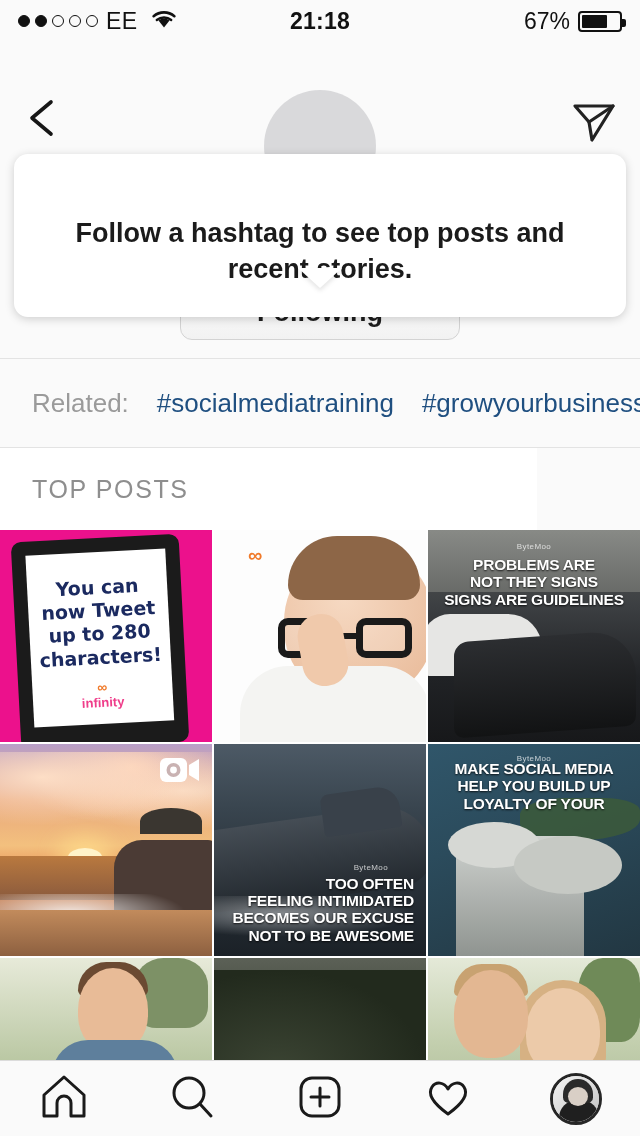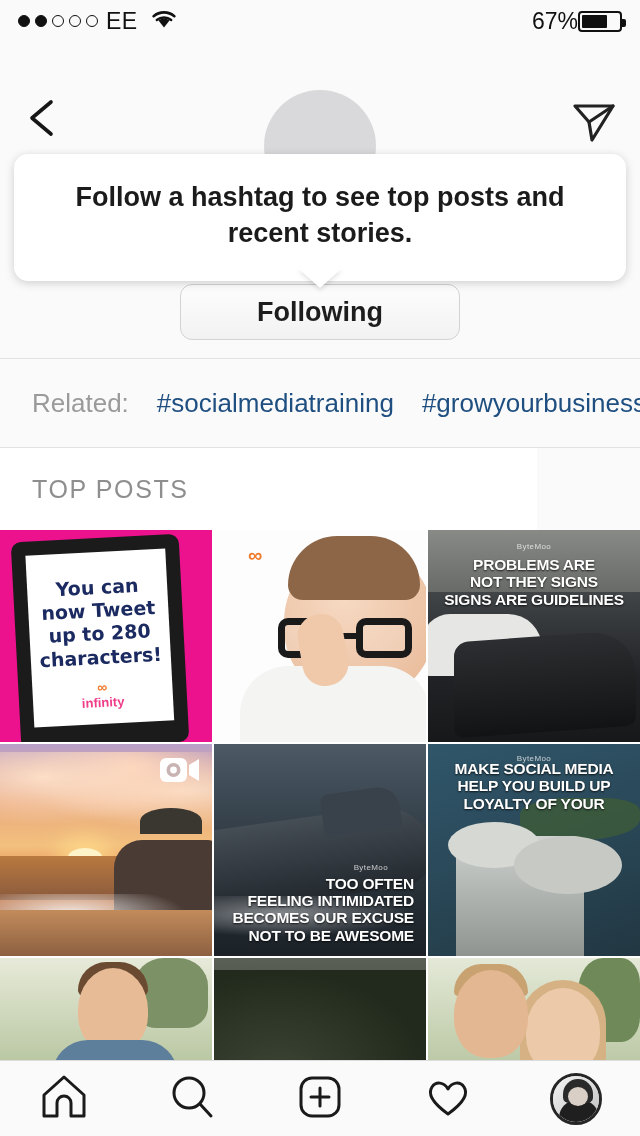--- a/index.html
+++ b/index.html
@@ -20,21 +20,21 @@
   .sb-left { display: flex; align-items: center; gap: 8px; flex: 1; }
   .dots { display: flex; align-items: center; gap: 5px; }
   .dot { width: 12px; height: 12px; border-radius: 50%; border: 1.6px solid #111; }
   .dot.filled { background: #111; }
   .carrier { font-size: 23px; font-weight: 400; color: #111; letter-spacing: .3px; }
   .wifi { margin-left: 4px; display: inline-block; }
   .sb-center {
     position: absolute; left: 0; right: 0; text-align: center;
     font-size: 23px; font-weight: 600; color: #111; letter-spacing: .2px;
   }
-  .sb-right { display: flex; align-items: center; justify-content: flex-end; flex: 1; z-index: 2; }
+  .sb-right { display: flex; align-items: center; justify-content: flex-end; gap: 8px; flex: 1; z-index: 2; }
   .battpct { font-size: 23px; color: #111; }
   .batt { position: relative; width: 44px; height: 21px; border: 2px solid #111; border-radius: 4px; }
   .batt i { position: absolute; left: 2px; top: 2px; bottom: 2px; width: 62%; background: #111; border-radius: 1px; display:block;}
   .batt::after { content:""; position: absolute; right: -6px; top: 6px; width: 4px; height: 8px; background: #111; border-radius: 0 2px 2px 0; }
 
   
   .navbar {
     position: absolute; top: 42px; left: 0; width: 640px; height: 108px;
     background: #fafafa;
   }
@@ -62,21 +62,21 @@
 
   
   .tooltip {
     position: absolute; left: 14px; top: 154px; width: 612px;
     background: #ffffff; border-radius: 14px;
     box-shadow: 0 2px 10px rgba(0,0,0,.18);
     padding: 26px 30px 30px;
     text-align: center;
   }
   .tooltip-text {
-    font-size: 27px; font-weight: 700; color: #1b1b1b; line-height: 1.32;
+    font-size: 27px; font-weight: 700; color: #1b1b1b; line-height: 1.32; margin-top: 36px;
   }
   .tooltip-arrow {
     position: absolute; left: 298px; top: 268px; width: 0; height: 0;
     border-left: 22px solid transparent; border-right: 22px solid transparent;
     border-top: 20px solid #ffffff;
     filter: drop-shadow(0 3px 2px rgba(0,0,0,.10));
   }
 
   
   .related {
@@ -221,20 +221,21 @@
       </div>
       <span class="carrier">EE</span>
       <span class="wifi">
         <svg width="30" height="22" viewBox="0 0 30 22">
           <path d="M15 19.5 L9.5 12.5 a8.6 8.6 0 0 1 11 0 Z" fill="#111"></path>
           <path d="M4.6 8.2 a16 16 0 0 1 20.8 0" stroke="#111" stroke-width="2.6" fill="none" stroke-linecap="round"></path>
           <path d="M7.8 12.0 a11.4 11.4 0 0 1 14.4 0" stroke="#111" stroke-width="2.4" fill="none" stroke-linecap="round"></path>
         </svg>
       </span>
     </div>
+    <div class="sb-center">21:18</div>
     <div class="sb-right">
       <span class="battpct">67%</span>
       <span class="batt">
           <i></i>
         </span>
     </div>
   </div>
 
   <div class="navbar">
     <div class="nav-back">

